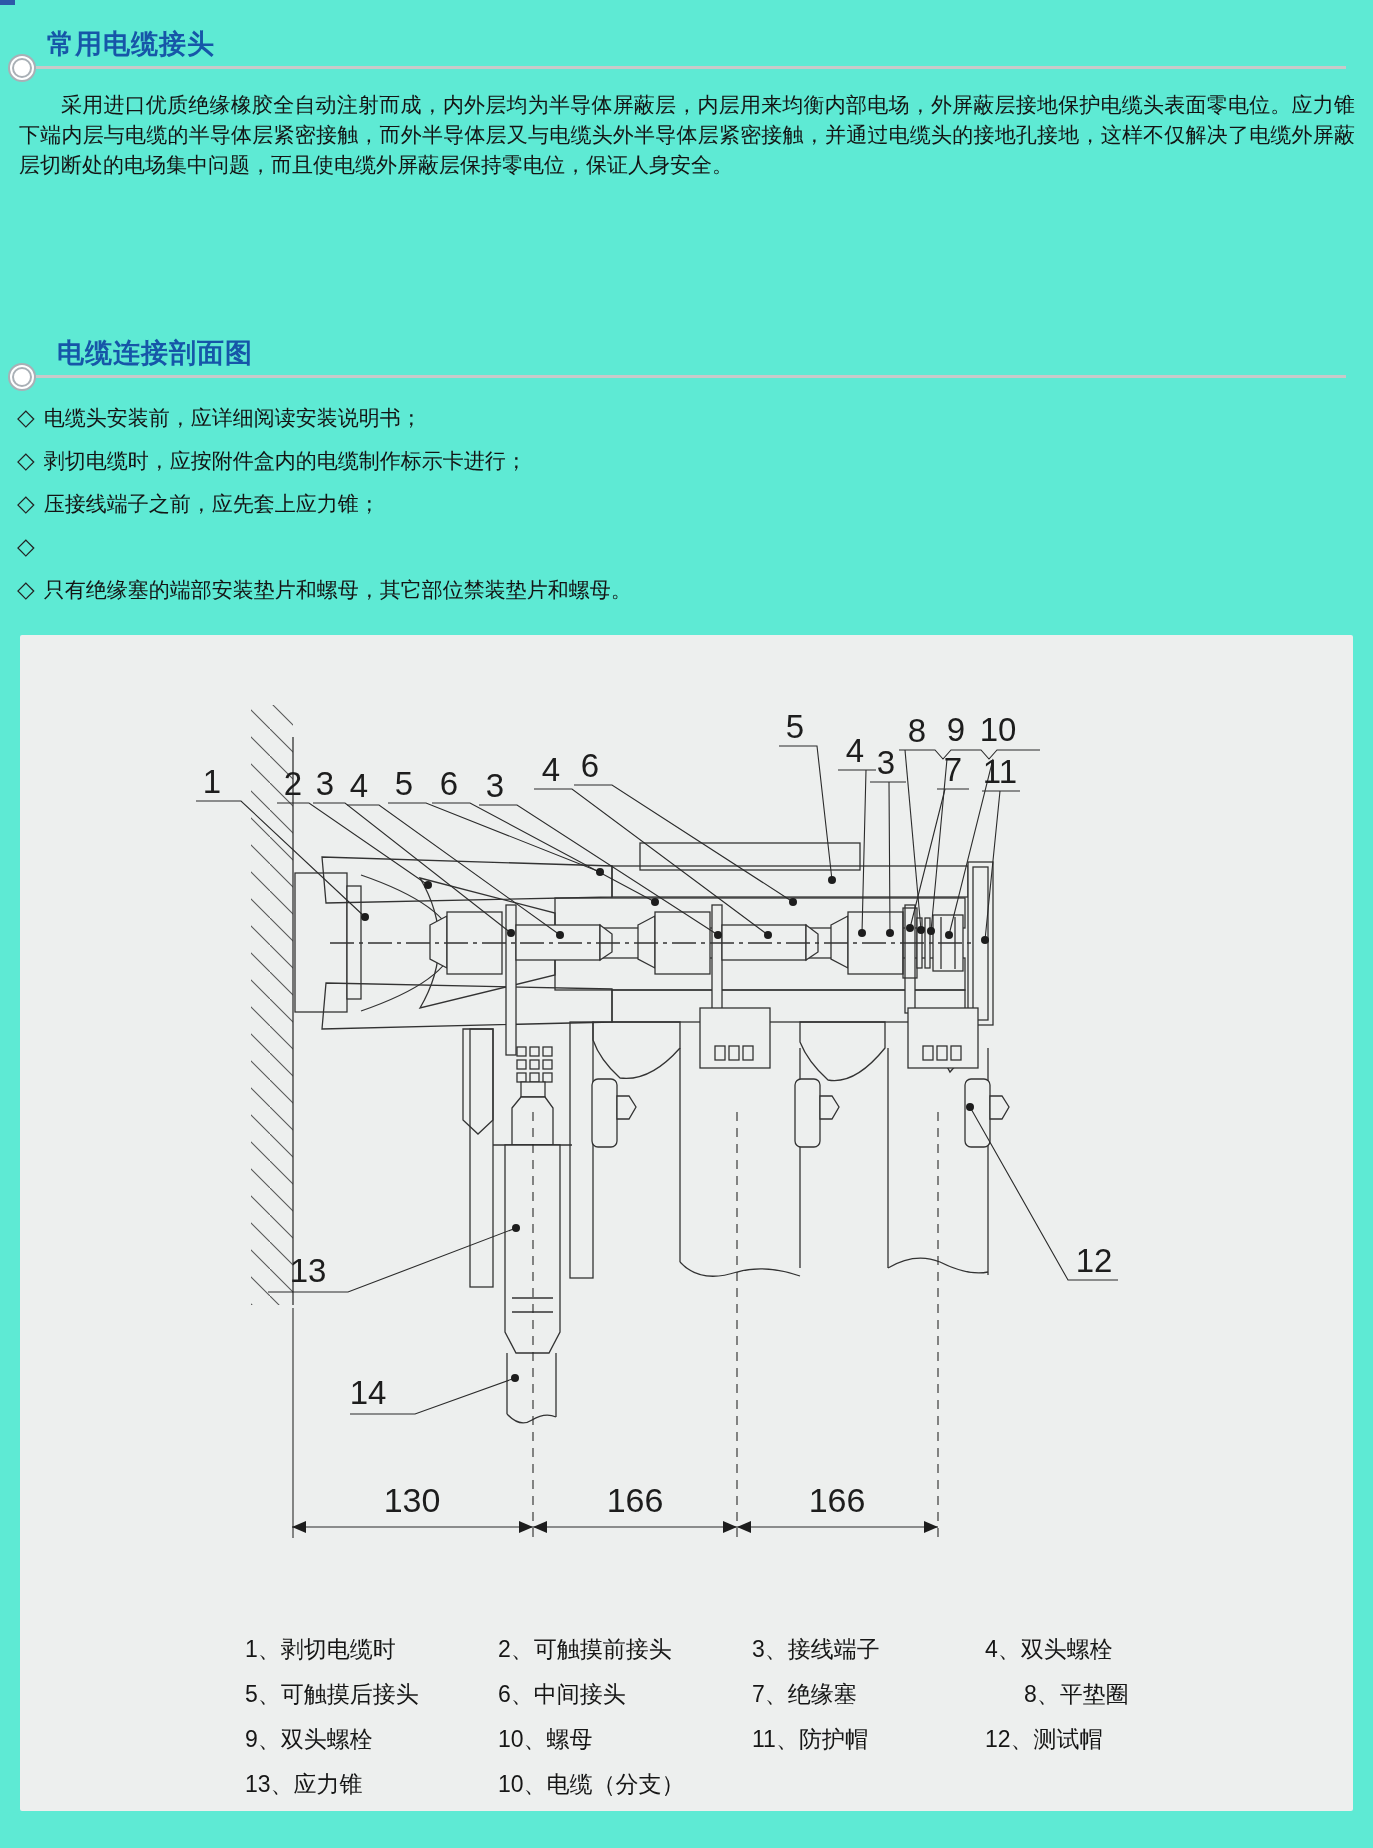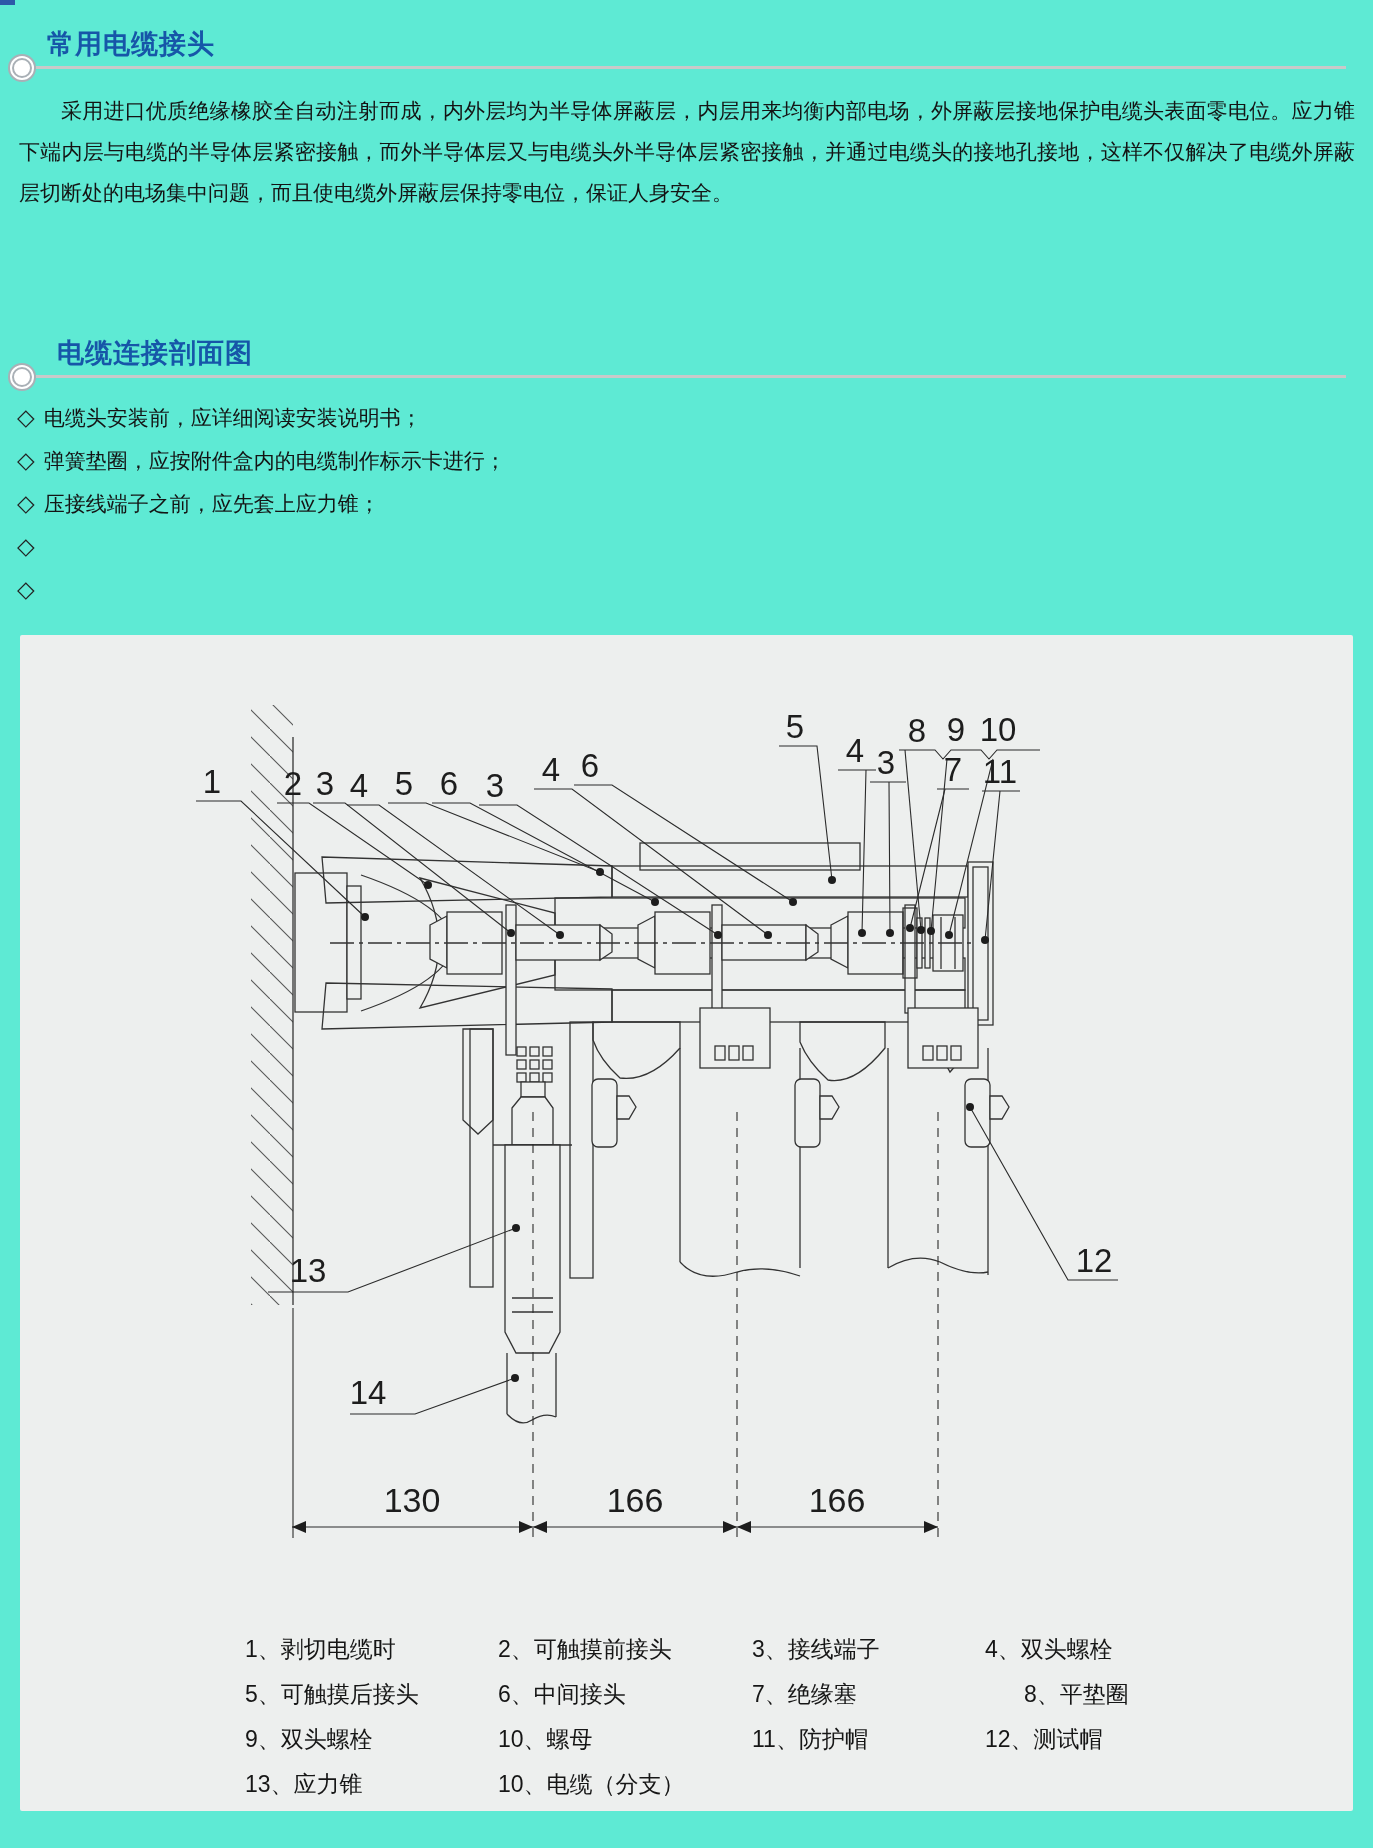--- a/index.html
+++ b/index.html
@@ -5,21 +5,21 @@
   :root{ --accent:#1656a8; --panel:#edefee; --ink:#1f1f1f; --rule:#c9c9c9; --line:#333333; }
   *{box-sizing:border-box;margin:0;padding:0}
   html,body{background:#fff}
   body{font-family:"Liberation Sans","DejaVu Sans",sans-serif;color:var(--ink)}
   .page{position:relative;width:1373px;height:1848px;background:#5eead4;overflow:hidden}
   .corner-mark{position:absolute;left:0;top:0;width:15px;height:5px;background:#2d59a8}
   .sec-title{position:absolute;font-size:27px;font-weight:bold;color:var(--accent);letter-spacing:1px}
   .rule{position:absolute;left:36px;width:1310px;height:3px;background:var(--rule)}
   .ring{position:absolute;left:8px;width:28px;height:28px;border:2px solid #a9b0b6;border-radius:50%;background:#fff;display:flex;align-items:center;justify-content:center}
   .ring::after{content:"";width:16px;height:16px;border:2px solid #a9b0b6;border-radius:50%}
-  .bodytext{position:absolute;left:19px;top:90px;width:1336px;font-size:21px;line-height:41px;text-align:justify;color:#141414}
+  .bodytext{position:absolute;left:19px;top:90px;width:1336px;font-size:21px;line-height:30px;text-align:justify;color:#141414}
   .bodytext p{text-indent:2em}
   .bullets{position:absolute;left:17px;top:396px;width:1340px}
   .bullet{height:43px;display:flex;align-items:center;gap:9px;font-size:21px;color:#141414}
   .bullet .mark{font-size:23px;color:#222}
   .panel{position:absolute;left:20px;top:635px;width:1333px;height:1176px;background:var(--panel);border-radius:2px}
   .panel svg{position:absolute;left:0;top:0}
   .lg{position:absolute;font-size:23px;color:#161616;white-space:nowrap}
   .lg span{display:inline}
   svg .st{stroke:var(--line);stroke-width:1.3;fill:none;stroke-linejoin:miter}
   svg .fillp{fill:var(--panel)}
@@ -50,31 +50,32 @@
   <div class="ring" style="top:363px"></div>
   <div class="rule" style="top:375px"></div>
 
   <div class="bullets">
     <div class="bullet">
         <span class="mark">◇</span>
         <span>电缆头安装前，应详细阅读安装说明书；</span>
       </div>
     <div class="bullet">
         <span class="mark">◇</span>
-        <span>弹簧垫圈，应按附件盒内的电缆制作标示卡进行；</span>
+        <span>剥切电缆时，应按附件盒内的电缆制作标示卡进行；</span>
       </div>
     <div class="bullet">
         <span class="mark">◇</span>
         <span>压接线端子之前，应先套上应力锥；</span>
       </div>
     <div class="bullet">
         <span class="mark">◇</span>
       </div>
     <div class="bullet">
         <span class="mark">◇</span>
+        <span>只有绝缘塞的端部安装垫片和螺母，其它部位禁装垫片和螺母。</span>
       </div>
   </div>
 
   <div class="panel">
     <svg width="1333" height="1176" viewBox="20 635 1333 1176">
       <defs>
         <pattern id="xh" width="10" height="10" patternUnits="userSpaceOnUse">
             <path d="M0,0L10,10M10,0L0,10" class="hl"></path>
           </pattern>
         <pattern id="dh" width="9" height="9" patternUnits="userSpaceOnUse">

